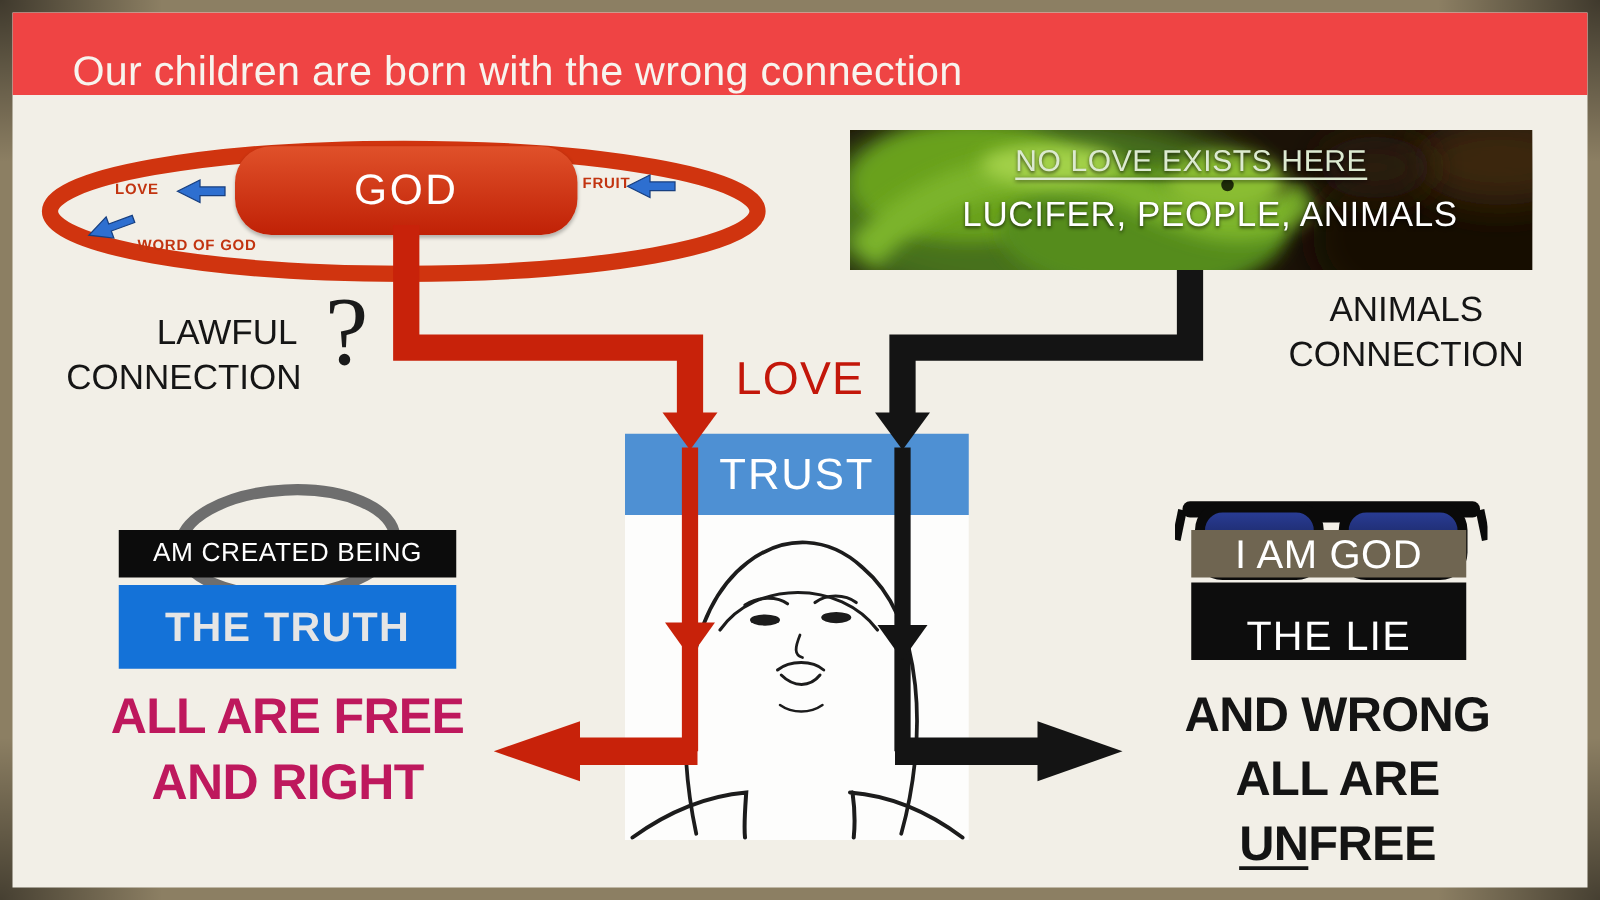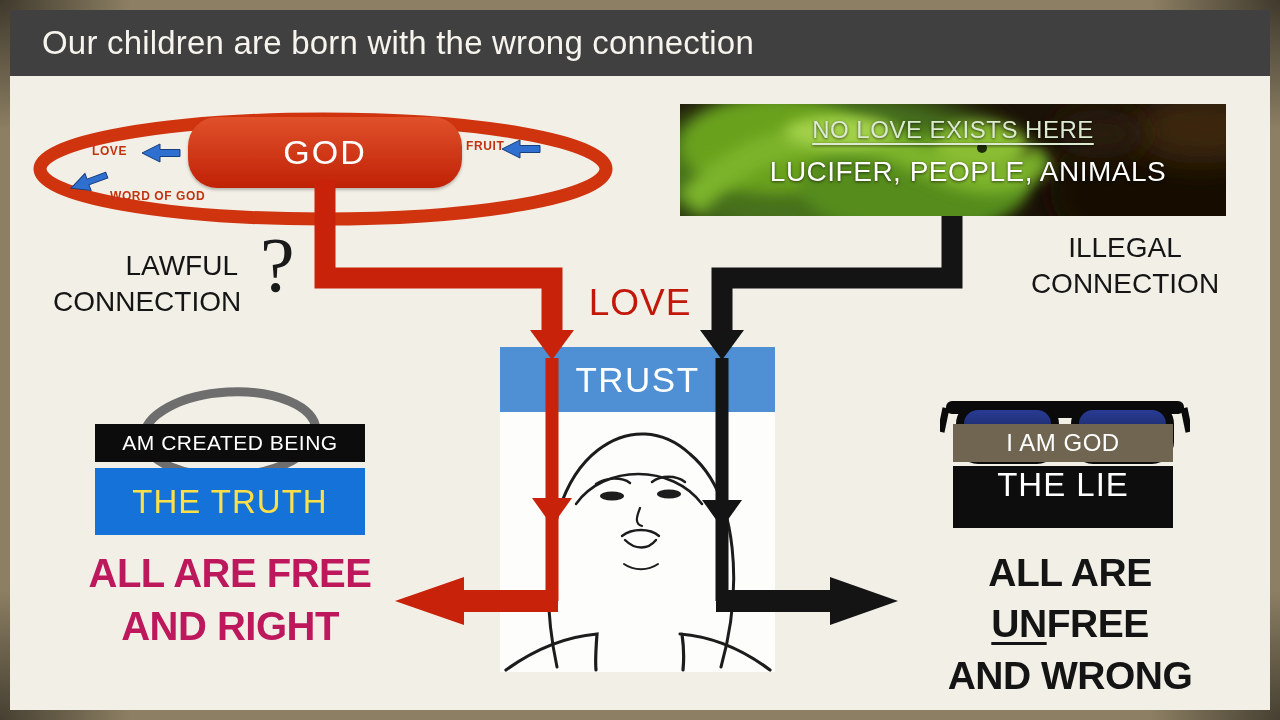--- a/index.html
+++ b/index.html
@@ -16,21 +16,21 @@
       #8c7f63;
   }
   .slide {
     position:absolute; inset:10px; background:#f2efe7; overflow:hidden;
   }
   .abs { position:absolute; }
 
   
   .header {
     position:absolute; top:0; left:0; right:0; height:66px;
-    background:#404040; display:flex; align-items:center; padding-left:32px;
+    background:#ef4444; display:flex; align-items:flex-end; padding-left:48px;
   }
   .header .title {
     color:#f7f4ee; font-size:33px; letter-spacing:.2px; font-weight:400;
   }
 
   
   .god-group { left:20px; top:95px; width:590px; height:130px; }
   .god-group svg.loop { position:absolute; inset:0; }
   .god-pill {
     position:absolute; left:158px; top:12px; width:274px; height:71px;
@@ -79,31 +79,31 @@
     display:flex; align-items:center; justify-content:center; z-index:2; }
   .decision-bar span { color:#fff; font-size:31px; letter-spacing:1.5px; }
 
   
   .eye-art { left:128px; top:372px; width:185px; height:96px; z-index:1; }
   .truth-identity-bar { left:85px; top:414px; width:270px; height:38px; background:#0c0c0c;
     display:flex; align-items:center; justify-content:center; z-index:2; }
   .truth-identity-bar span { color:#fff; font-size:21px; letter-spacing:.5px; }
   .truth-bar { left:85px; top:458px; width:270px; height:67px; background:#1472d8;
     display:flex; align-items:center; justify-content:center; z-index:2; }
-  .truth-bar span { color:#fde047; font-size:33px; letter-spacing:1px; }
+  .truth-bar span { color:#e5e5e5; font-size:33px; letter-spacing:1px;font-weight:bold; }
   .truth-outcome { left:55px; top:537px; width:330px; text-align:center;
     font-size:40px; font-weight:700; line-height:1.32; color:#be185d; letter-spacing:-.5px; }
 
   
   .glasses-art { left:930px; top:382px; width:250px; height:88px; z-index:1; }
   .lie-identity-bar { left:943px; top:414px; width:220px; height:38px; background:#6f6551;
     display:flex; align-items:center; justify-content:center; z-index:2; }
-  .lie-identity-bar span { color:#fff; font-size:24px; letter-spacing:.5px; }
+  .lie-identity-bar span { color:#fff; font-size:32px; letter-spacing:.5px; }
   .lie-bar { left:943px; top:456px; width:220px; height:62px; background:#0d0d0d;
-    display:flex; align-items:flex-start; justify-content:center; z-index:2; }
+    display:flex; align-items:flex-end; justify-content:center; z-index:2; }
   .lie-bar span { color:#fff; font-size:33px; letter-spacing:1px; }
   .lie-outcome { left:905px; top:537px; width:310px; text-align:center;
     font-size:39px; font-weight:700; line-height:1.32; color:#141414; letter-spacing:-.5px; }
   .lie-outcome .u { text-decoration:underline; text-decoration-thickness:3px; text-underline-offset:5px; }
 
   
   .arrows-overlay { position:absolute; inset:0; z-index:5; pointer-events:none; }
 </style>
 </head>
 <body>
@@ -157,21 +157,21 @@
       <div class="snake-heading">NO LOVE EXISTS HERE</div>
       <div class="snake-sub">LUCIFER, PEOPLE, ANIMALS</div>
     </div>
 
     <div class="abs lawful-block">
       <div>LAWFUL</div>
       <div>CONNECTION</div>
     </div>
     <div class="abs question-mark">?</div>
     <div class="abs illegal-block">
-      <div>ILLEGAL</div>
+      <div>ANIMALS</div>
       <div>CONNECTION</div>
     </div>
 
     <div class="abs love-label">LOVE</div>
 
     <div class="abs trust-bar">
       <span>TRUST</span>
     </div>
 
     <div class="abs child-figure">
@@ -226,22 +226,22 @@
         <rect x="110" y="14" width="30" height="12" fill="#0a0a0a"></rect>
       </svg>
     </div>
     <div class="abs lie-identity-bar">
       <span>I AM GOD</span>
     </div>
     <div class="abs lie-bar">
       <span>THE LIE</span>
     </div>
     <div class="abs lie-outcome">
+      <div>AND WRONG</div>
       <div><span>ALL ARE </span><span class="u">UN</span><span>FREE</span></div>
-      <div>AND WRONG</div>
     </div>
 
     <svg class="arrows-overlay" viewBox="0 0 1260 700">
 
       <g>
         <polyline points="315,170 315,268 542,268 542,322" fill="none" stroke="#c8220a" stroke-width="21"></polyline>
         <polygon points="520,320 564,320 542,350" fill="#c8220a"></polygon>
         <line x1="542" y1="348" x2="542" y2="591" stroke="#c8220a" stroke-width="13"></line>
         <polygon points="522,488 562,488 542,516" fill="#c8220a"></polygon>
         <line x1="548" y1="591" x2="452" y2="591" stroke="#c8220a" stroke-width="22"></line>

